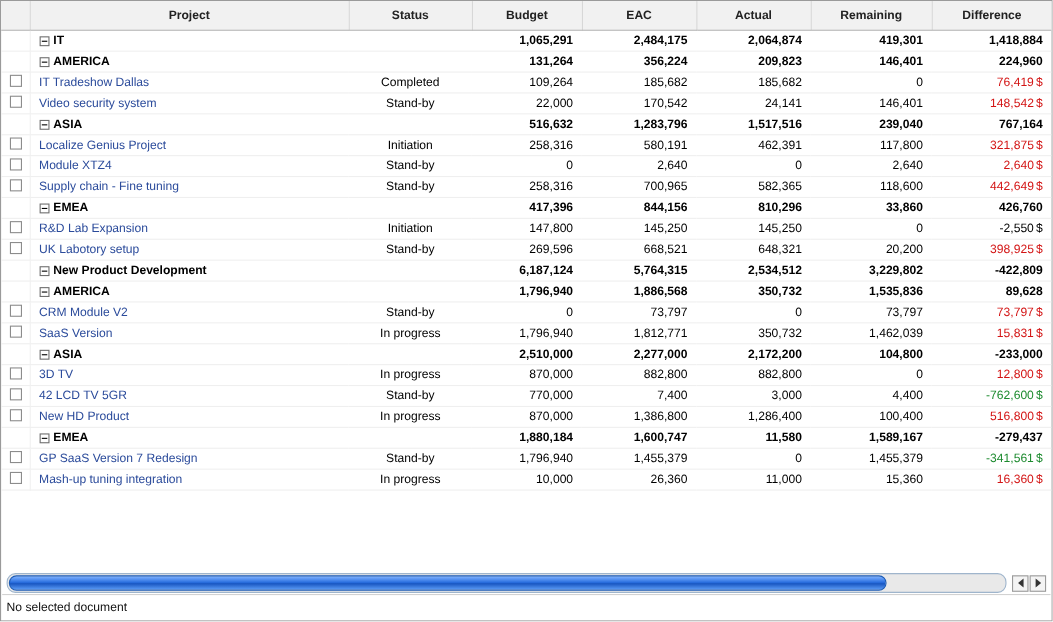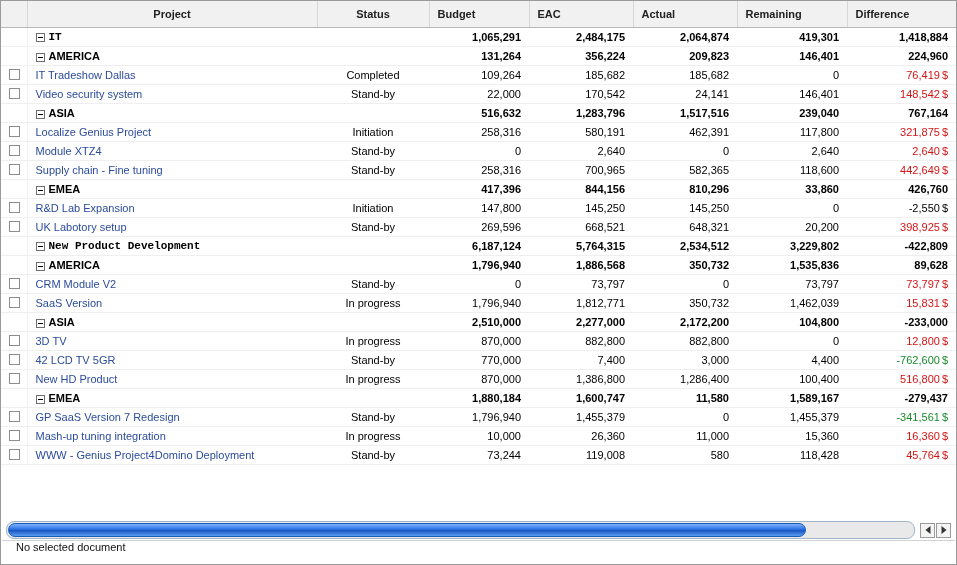--- a/index.html
+++ b/index.html
@@ -30,21 +30,21 @@
   }
   table.grid th {
     background: #f1f1f1;
     border-bottom: 1px solid #b9b9b9;
     border-right: 1px solid #d7d7d7;
     font-weight: bold;
     font-size: 11px;
     color: #222;
     height: 26px;
     padding: 0 8px;
-    text-align: left;
+    text-align: center;
     vertical-align: middle;
     white-space: nowrap;
   }
   table.grid th.h-check { width: 26px; border-right: 1px solid #d7d7d7; }
   table.grid th.h-project { text-align: center; }
   table.grid th.h-status { text-align: center; }
   table.grid th.last { border-right: none; }
 
   table.grid td {
     height: 18px;
@@ -84,21 +84,21 @@
     box-sizing: border-box;
   }
   .exp::before {
     content: "";
     position: absolute;
     left: 1px; right: 1px; top: 3px;
     height: 1px;
     background: #000;
   }
 
-  .lvl0 { padding-left: 4px;  font-weight: bold; font-family: Liberation Mono, monospace; }
+  .lvl0 { padding-left: 4px;  font-weight: bold; }
   .lvl1 { padding-left: 22px; font-weight: bold; }
   .lvl2 { padding-left: 52px; }
 
   .link {
     color: #2b4b9b;
     text-decoration: none;
     cursor: pointer;
   }
 
   .bold { font-weight: bold; }
@@ -165,21 +165,22 @@
   }
   .sbtn.left .tri  { border-right: 5px solid #333; }
   .sbtn.right .tri { border-left: 5px solid #333; }
 
   .statusbar {
     position: absolute;
     left: 1px; right: 1px; bottom: 1px;
     height: 22px;
     border-top: 1px solid #d2d2d2;
     display: flex;
-    padding-left: 14px;
+    align-items: center;
+    padding-left: 4px;
     font-size: 11px;
     color: #111;
     background: #ffffff;
   }
 </style>
 </head>
 <body>
 
 <div id="app">
 
@@ -420,30 +421,20 @@
         <tr>
           <td class="c-check"><span class="cbox"></span></td>
           <td class="c-project lvl2"><span class="link">Mash-up tuning integration</span></td>
           <td class="c-status">In progress</td>
           <td class="num">10,000</td>
           <td class="num">26,360</td>
           <td class="num">11,000</td>
           <td class="num">15,360</td>
           <td class="num diffcell pos"><span>16,360</span><span class="cur">$</span></td>
         </tr>
-        <tr>
-          <td class="c-check"><span class="cbox"></span></td>
-          <td class="c-project lvl2"><span class="link">WWW - Genius Project4Domino Deployment</span></td>
-          <td class="c-status">Stand-by</td>
-          <td class="num">73,244</td>
-          <td class="num">119,008</td>
-          <td class="num">580</td>
-          <td class="num">118,428</td>
-          <td class="num diffcell pos"><span>45,764</span><span class="cur">$</span></td>
-        </tr>
       </tbody>
   </table>
 
   <div class="spacer"></div>
 
   <div class="scrollbar-row">
     <div class="scroll-track">
       <div class="scroll-thumb" id="scroll-thumb" style="width: 88%;"></div>
     </div>
     <div class="scroll-btns">

